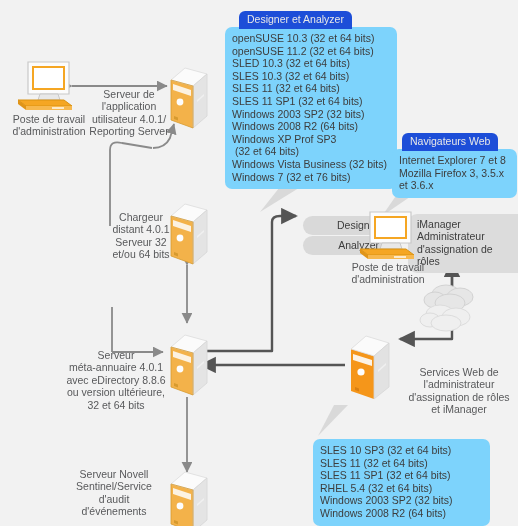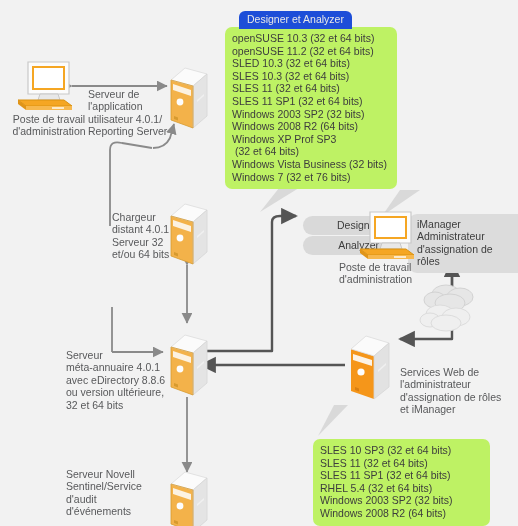--- a/index.html
+++ b/index.html
@@ -10,21 +10,21 @@
     position:relative;
     overflow:hidden;
     color:#58595b;
   }
   #diagram{position:absolute;left:0;top:0;width:518px;height:526px;}
   svg.layer{position:absolute;left:0;top:0;width:518px;height:526px;pointer-events:none;}
 
   
   .callout{position:absolute;}
   .callout-body{
-    background:#bef264;
+    background:#7dd3fc;
     border-radius:7px;
     padding:5px 7px 6px 7px;
     font-size:10.5px;
     line-height:12.6px;
     color:#3d3d3d;
     position:relative;
     z-index:3;
   }
   .callout-title{
     position:absolute;
@@ -40,20 +40,21 @@
   .callout-line{white-space:pre;}
 
   
   .label{
     position:absolute;
     font-size:10.5px;
     line-height:12.4px;
     color:#58595b;
     white-space:pre-line;
     z-index:5;
+    text-align:center;
   }
 
   
   .pill{
     position:absolute;
     background:#d9d9d9;
     border-radius:10px;
     font-size:10.5px;
     line-height:12px;
     padding:3px 12px 4px 12px;
@@ -242,20 +243,28 @@
       <div class="callout-line">SLES 11 SP1 (32 et 64 bits)</div>
       <div class="callout-line">Windows 2003 SP2 (32 bits)</div>
       <div class="callout-line">Windows 2008 R2 (64 bits)</div>
       <div class="callout-line">Windows XP Prof SP3</div>
       <div class="callout-line"> (32 et 64 bits)</div>
       <div class="callout-line">Windows Vista Business (32 bits)</div>
       <div class="callout-line">Windows 7 (32 et 76 bits)</div>
     </div>
   </div>
 
+  <div class="callout" style="left:392px;top:133px;">
+    <div class="callout-title" style="left:10px;top:0;">Navigateurs Web</div>
+    <div class="callout-body" style="margin-top:16px;width:111px;">
+      <div class="callout-line">Internet Explorer 7 et 8</div>
+      <div class="callout-line">Mozilla Firefox 3, 3.5.x</div>
+      <div class="callout-line">et 3.6.x</div>
+    </div>
+  </div>
 
   <div class="callout" style="left:313px;top:409px;">
     <div class="callout-body" style="margin-top:30px;width:163px;">
       <div class="callout-line">SLES 10 SP3 (32 et 64 bits)</div>
       <div class="callout-line">SLES 11 (32 et 64 bits)</div>
       <div class="callout-line">SLES 11 SP1 (32 et 64 bits)</div>
       <div class="callout-line">RHEL 5.4 (32 et 64 bits)</div>
       <div class="callout-line">Windows 2003 SP2 (32 bits)</div>
       <div class="callout-line">Windows 2008 R2 (64 bits)</div>
     </div>

